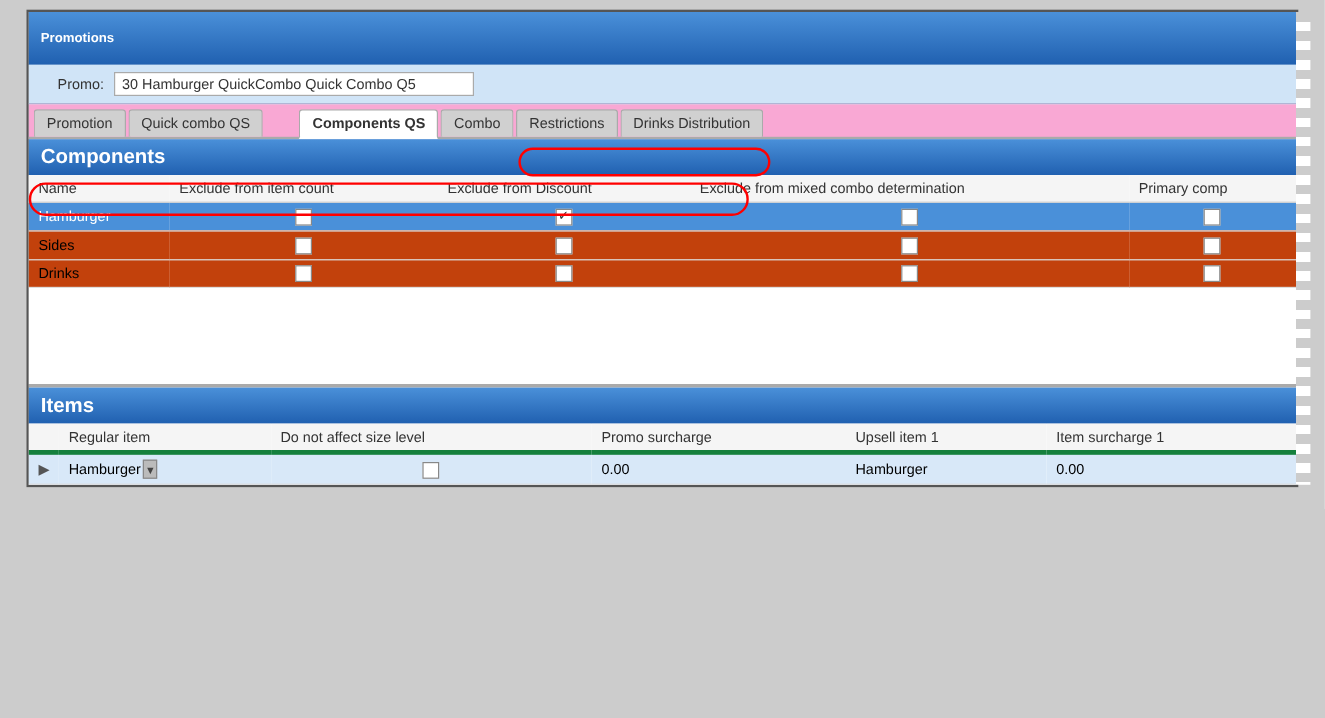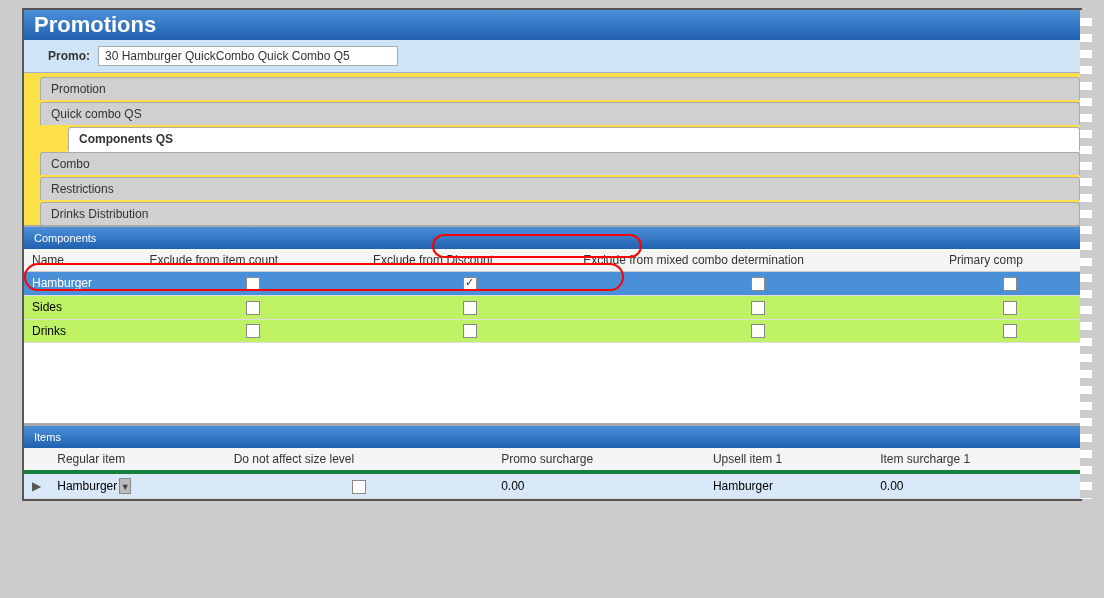--- a/index.html
+++ b/index.html
@@ -30,56 +30,55 @@
         180deg,
         #ccc 0px, #ccc 8px,
         #fff 8px, #fff 16px
       );
     }
 
     
     .title-bar {
       background: linear-gradient(to bottom, #4a90d9, #2060b0);
       color: white;
-      font-size: 22px;
+      font-size: 11px;
       font-weight: bold;
-      padding: 2px 10px;
+      padding: 16px 10px;
     }
 
     
     .promo-row {
       background: #d0e4f7;
       padding: 6px 10px;
       display: flex;
       align-items: center;
       gap: 8px;
       border-bottom: 1px solid #aac;
     }
     .promo-label {
-      font-weight: bold;
+      font-weight: normal;
       color: #333;
       padding-left: 14px;
     }
     .promo-value {
       background: white;
       border: 1px solid #aaa;
       padding: 2px 6px;
       min-width: 300px;
       color: #333;
     }
 
     
     .tabs-row {
       display: flex;
-      background: #fde047;
+      background: #f9a8d4;
       border-bottom: 2px solid #aaa;
       padding-top: 4px;
-      padding-left: 16px;
+      padding-left: 4px;
       gap: 2px;
-      flex-direction: column;
     }
     .tab {
       padding: 4px 10px;
       background: #d0d0d0;
       border: 1px solid #aaa;
       border-bottom: none;
       cursor: pointer;
       color: #333;
       border-radius: 3px 3px 0 0;
     }
@@ -88,23 +87,23 @@
       font-weight: bold;
       border-bottom: 2px solid white;
       margin-bottom: -2px;
       margin-left: 28px;
     }
 
     
     .section-header {
       background: linear-gradient(to bottom, #4a90d9, #2060b0);
       color: white;
-      font-weight: normal;
+      font-weight: bold;
       padding: 5px 10px;
-      font-size: 11px;
+      font-size: 17px;
     }
 
     
     .components-section {
       padding: 0;
       background: white;
     }
     .components-table {
       width: 100%;
       border-collapse: collapse;
@@ -119,21 +118,21 @@
     }
     .components-table td {
       padding: 4px 8px;
       border-bottom: 1px solid #ddd;
     }
     .components-table tr.selected td {
       background: #4a90d9;
       color: white;
     }
     .components-table tr:not(.selected) td {
-      background: #bef264;
+      background: #c2410c;
     }
     .checkbox-cell {
       text-align: center;
     }
     .cb {
       width: 14px;
       height: 14px;
       border: 1px solid #888;
       background: white;
       display: inline-block;

